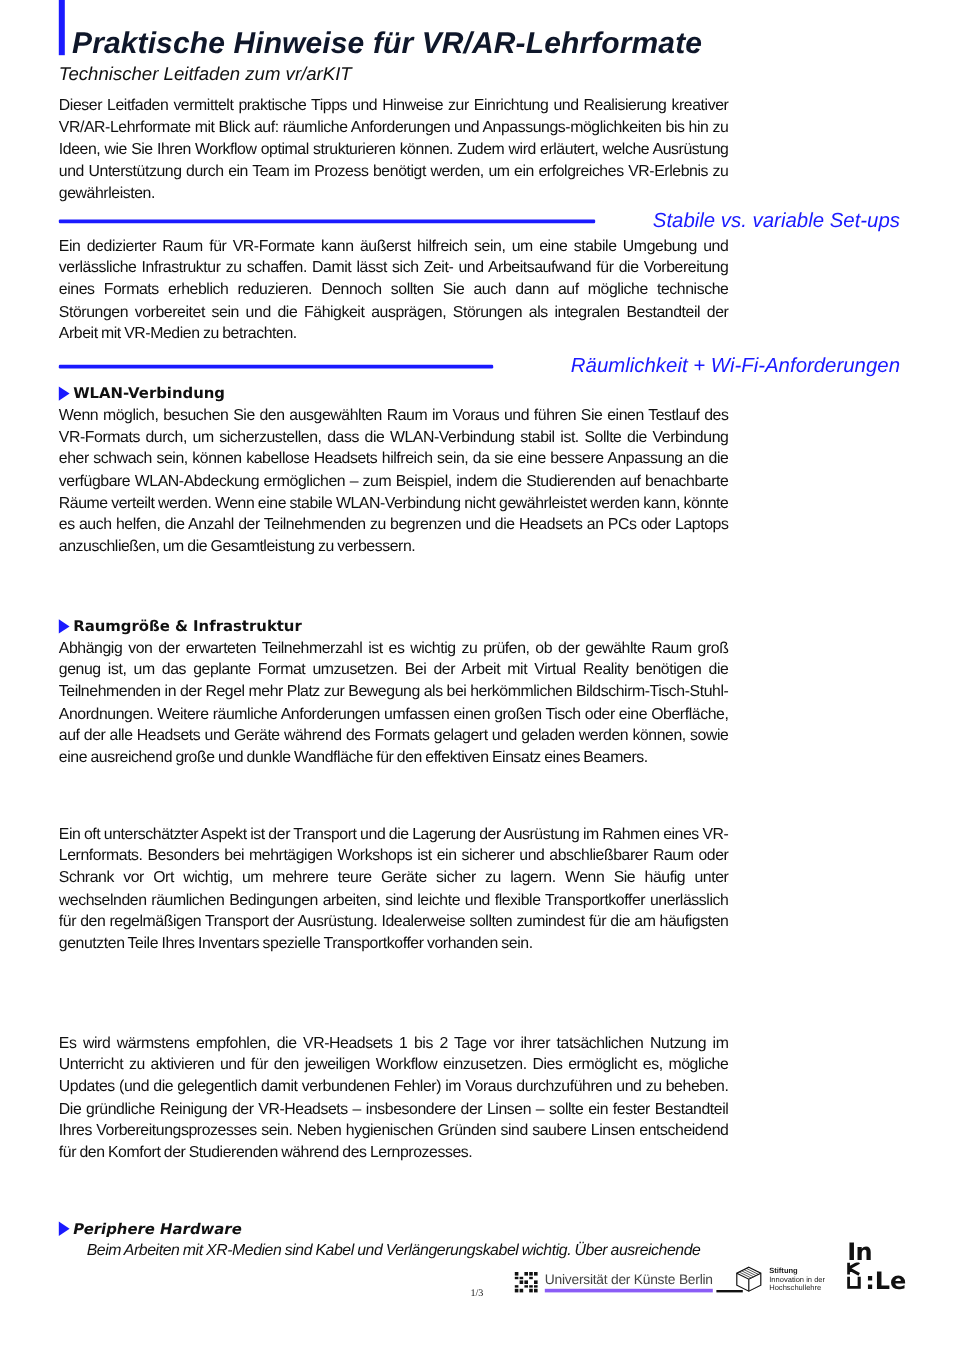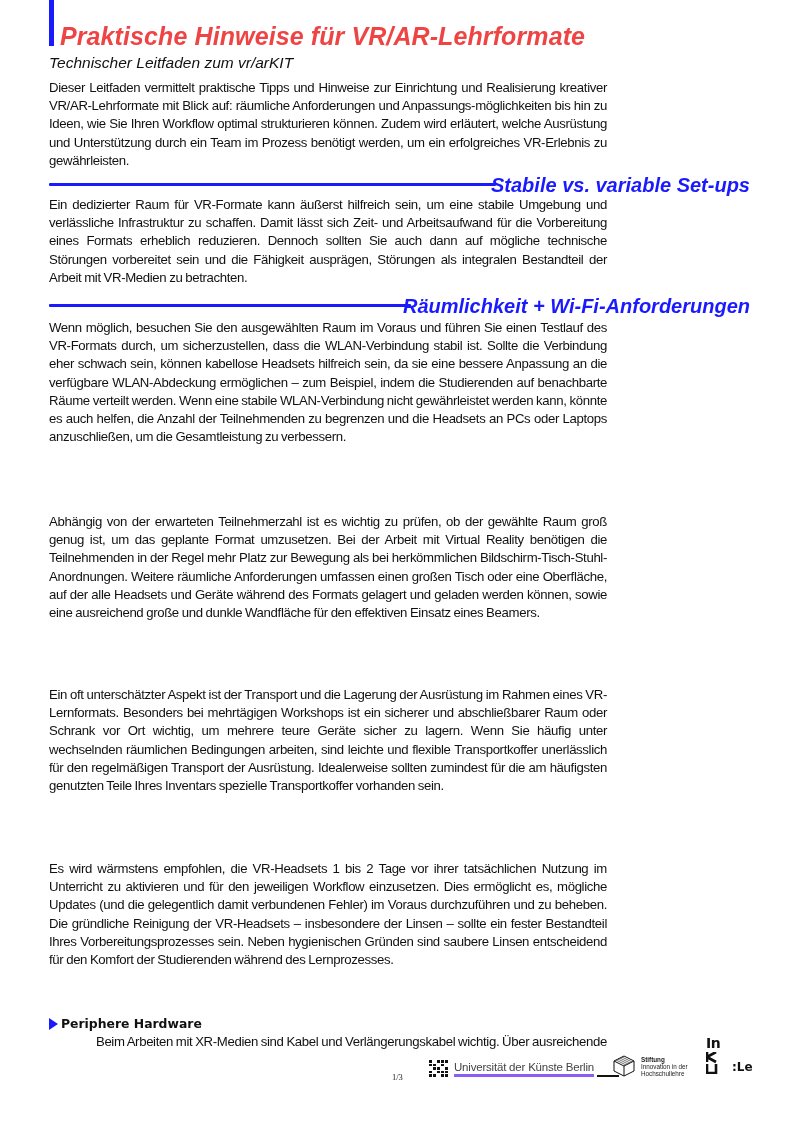--- a/index.html
+++ b/index.html
@@ -26,21 +26,21 @@
     .title {
       position: absolute;
       left: 60px;
       top: 22px;
       margin: 0;
       font-family: "Liberation Sans", sans-serif;
       font-style: italic;
       font-weight: 700;
       font-size: 25px;
       letter-spacing: 0.1px;
-      color: #ef4444;
+      color: #0f172a;
       white-space: nowrap;
     }
     .subtitle {
       position: absolute;
       left: 49px;
       top: 54px;
       margin: 0;
       font-family: "Liberation Sans", sans-serif;
       font-style: italic;
       font-weight: 400;
@@ -69,22 +69,22 @@
       height: 3px;
       background: #1a1aff;
       border-radius: 1px;
     }
     .section-title {
       position: absolute;
       right: 50px;
       margin: 0;
       font-family: "Liberation Sans", sans-serif;
       font-style: italic;
-      font-weight: 700;
-      font-size: 20px;
+      font-weight: 400;
+      font-size: 17px;
       color: #1a1aff;
       white-space: nowrap;
     }
     .block {
       position: absolute;
       left: 49px;
       width: 558px;
     }
     .subhead {
       display: flex;
@@ -166,79 +166,87 @@
     .inkule {
       position: absolute;
       left: 706px;
       top: 1034px;
       width: 50px;
       font-family: "DejaVu Sans", sans-serif;
       font-weight: 700;
       color: #111;
     }
     .inkule .l1 {
-      font-size: 14px;
+      font-size: 20px;
       line-height: 18px;
       letter-spacing: -0.5px;
     }
     .inkule .l2 {
       display: flex;
       align-items: flex-end;
       margin-top: 0px;
     }
     .inkule .ku {
       width: 12px;
       height: 24px;
       position: relative;
     }
     .inkule .ku svg { display:block; }
     .inkule .le {
-      font-size: 12px;
+      font-size: 20px;
       line-height: 18px;
-      margin-left: 14px;
+      margin-left: 3px;
     }
   </style>
 </head>
 <body>
 
 <div class="title-bar"></div>
 <h1 class="title">Praktische Hinweise für VR/AR-Lehrformate</h1>
 <h2 class="subtitle">Technischer Leitfaden zum vr/arKIT</h2>
 
 <p class="body-text intro">Dieser Leitfaden vermittelt praktische Tipps und Hinweise zur Einrichtung und Realisierung kreativer VR/AR-Lehrformate mit Blick auf: räumliche Anforderungen und Anpassungs-möglichkeiten bis hin zu Ideen, wie Sie Ihren Workflow optimal strukturieren können. Zudem wird erläutert, welche Ausrüstung und Unterstützung durch ein Team im Prozess benötigt werden, um ein erfolgreiches VR-Erlebnis zu gewährleisten.</p>
 
 <div class="section-rule" style="left:49px; top:183px; width:447px;"></div>
 <h3 class="section-title" style="top:174px;">Stabile vs. variable Set-ups</h3>
 <p class="body-text block" style="top:196px;">Ein dedizierter Raum für VR-Formate kann äußerst hilfreich sein, um eine stabile Umgebung und verlässliche Infrastruktur zu schaffen. Damit lässt sich Zeit- und Arbeitsaufwand für die Vorbereitung eines Formats erheblich reduzieren. Dennoch sollten Sie auch dann auf mögli­che technische Störungen vorbereitet sein und die Fähigkeit ausprägen, Störungen als inte­gralen Bestandteil der Arbeit mit VR-Medien zu betrachten.</p>
 
 <div class="section-rule" style="left:49px; top:304px; width:362px;"></div>
 <h3 class="section-title" style="top:295px;margin-left:13px;">Räumlichkeit + Wi-Fi-Anforderungen</h3>
 
 <div class="block" style="top:319px;">
+  <div class="subhead">
+    <span class="tri"></span>
+    <span>WLAN-Verbindung</span>
+  </div>
   <p class="body-text">Wenn möglich, besuchen Sie den ausgewählten Raum im Voraus und führen Sie einen Test­lauf des VR-Formats durch, um sicherzustellen, dass die WLAN-Verbindung stabil ist. Sollte die Verbindung eher schwach sein, können kabellose Headsets hilfreich sein, da sie eine bessere Anpassung an die verfügbare WLAN-Abdeckung ermöglichen – zum Beispiel, indem die Studierenden auf benachbarte Räume verteilt werden. Wenn eine stabile WLAN-Verbindung nicht gewährleistet werden kann, könnte es auch helfen, die Anzahl der Teilnehmenden zu begrenzen und die Headsets an PCs oder Laptops anzuschließen, um die Gesamtleistung zu verbessern.</p>
 </div>
 
 <div class="block" style="top:513px;">
+  <div class="subhead">
+    <span class="tri"></span>
+    <span>Raumgröße &amp; Infrastruktur</span>
+  </div>
   <p class="body-text">Abhängig von der erwarteten Teilnehmerzahl ist es wichtig zu prüfen, ob der gewählte Raum groß genug ist, um das geplante Format umzusetzen. Bei der Arbeit mit Virtual Reality benö­tigen die Teilnehmenden in der Regel mehr Platz zur Bewegung als bei herkömmlichen Bild­schirm-Tisch-Stuhl-Anordnungen. Weitere räumliche Anforderungen umfassen einen großen Tisch oder eine Oberfläche, auf der alle Headsets und Geräte während des Formats gelagert und geladen werden können, sowie eine ausreichend große und dunkle Wandfläche für den effektiven Einsatz eines Beamers.</p>
 </div>
 
 <div class="block" style="top:686px;">
   <p class="body-text">Ein oft unterschätzter Aspekt ist der Transport und die Lagerung der Ausrüstung im Rahmen eines VR-Lernformats. Besonders bei mehrtägigen Workshops ist ein sicherer und ab­schließbarer Raum oder Schrank vor Ort wichtig, um mehrere teure Geräte sicher zu lagern. Wenn Sie häufig unter wechselnden räumlichen Bedingungen arbeiten, sind leichte und flexi­ble Transportkoffer unerlässlich für den regelmäßigen Transport der Ausrüstung. Idealerweise sollten zumindest für die am häufigsten genutzten Teile Ihres Inventars spezielle Transport­koffer vorhanden sein.</p>
 </div>
 
 <div class="block" style="top:860px;">
   <p class="body-text">Es wird wärmstens empfohlen, die VR-Headsets 1 bis 2 Tage vor ihrer tatsächlichen Nutzung im Unterricht zu aktivieren und für den jeweiligen Workflow einzusetzen. Dies ermöglicht es, mögliche Updates (und die gelegentlich damit verbundenen Fehler) im Voraus durchzuführen und zu beheben. Die gründliche Reinigung der VR-Headsets – insbesondere der Linsen – soll­te ein fester Bestandteil Ihres Vorbereitungsprozesses sein. Neben hygienischen Gründen sind saubere Linsen entscheidend für den Komfort der Studierenden während des Lernprozesses.</p>
 </div>
 
-<div class="block" style="top:1015px;">
+<div class="block" style="top:1015px;font-style:italic;">
   <div class="subhead">
     <span class="tri"></span>
     <span>Periphere Hardware</span>
   </div>
-  <p class="body-text" style="text-align:right;">Beim Arbeiten mit XR-Medien sind Kabel und Verlängerungskabel wichtig. Über ausreichende</p>
+  <p class="body-text" style="text-align:center;">Beim Arbeiten mit XR-Medien sind Kabel und Verlängerungskabel wichtig. Über ausreichende</p>
 </div>
 
 <div class="footer-page">1/3</div>
 
 <div class="udk">
   <div class="udk-logo">
     <span></span>
       <span class="w"></span>
       <span></span>
       <span></span>

